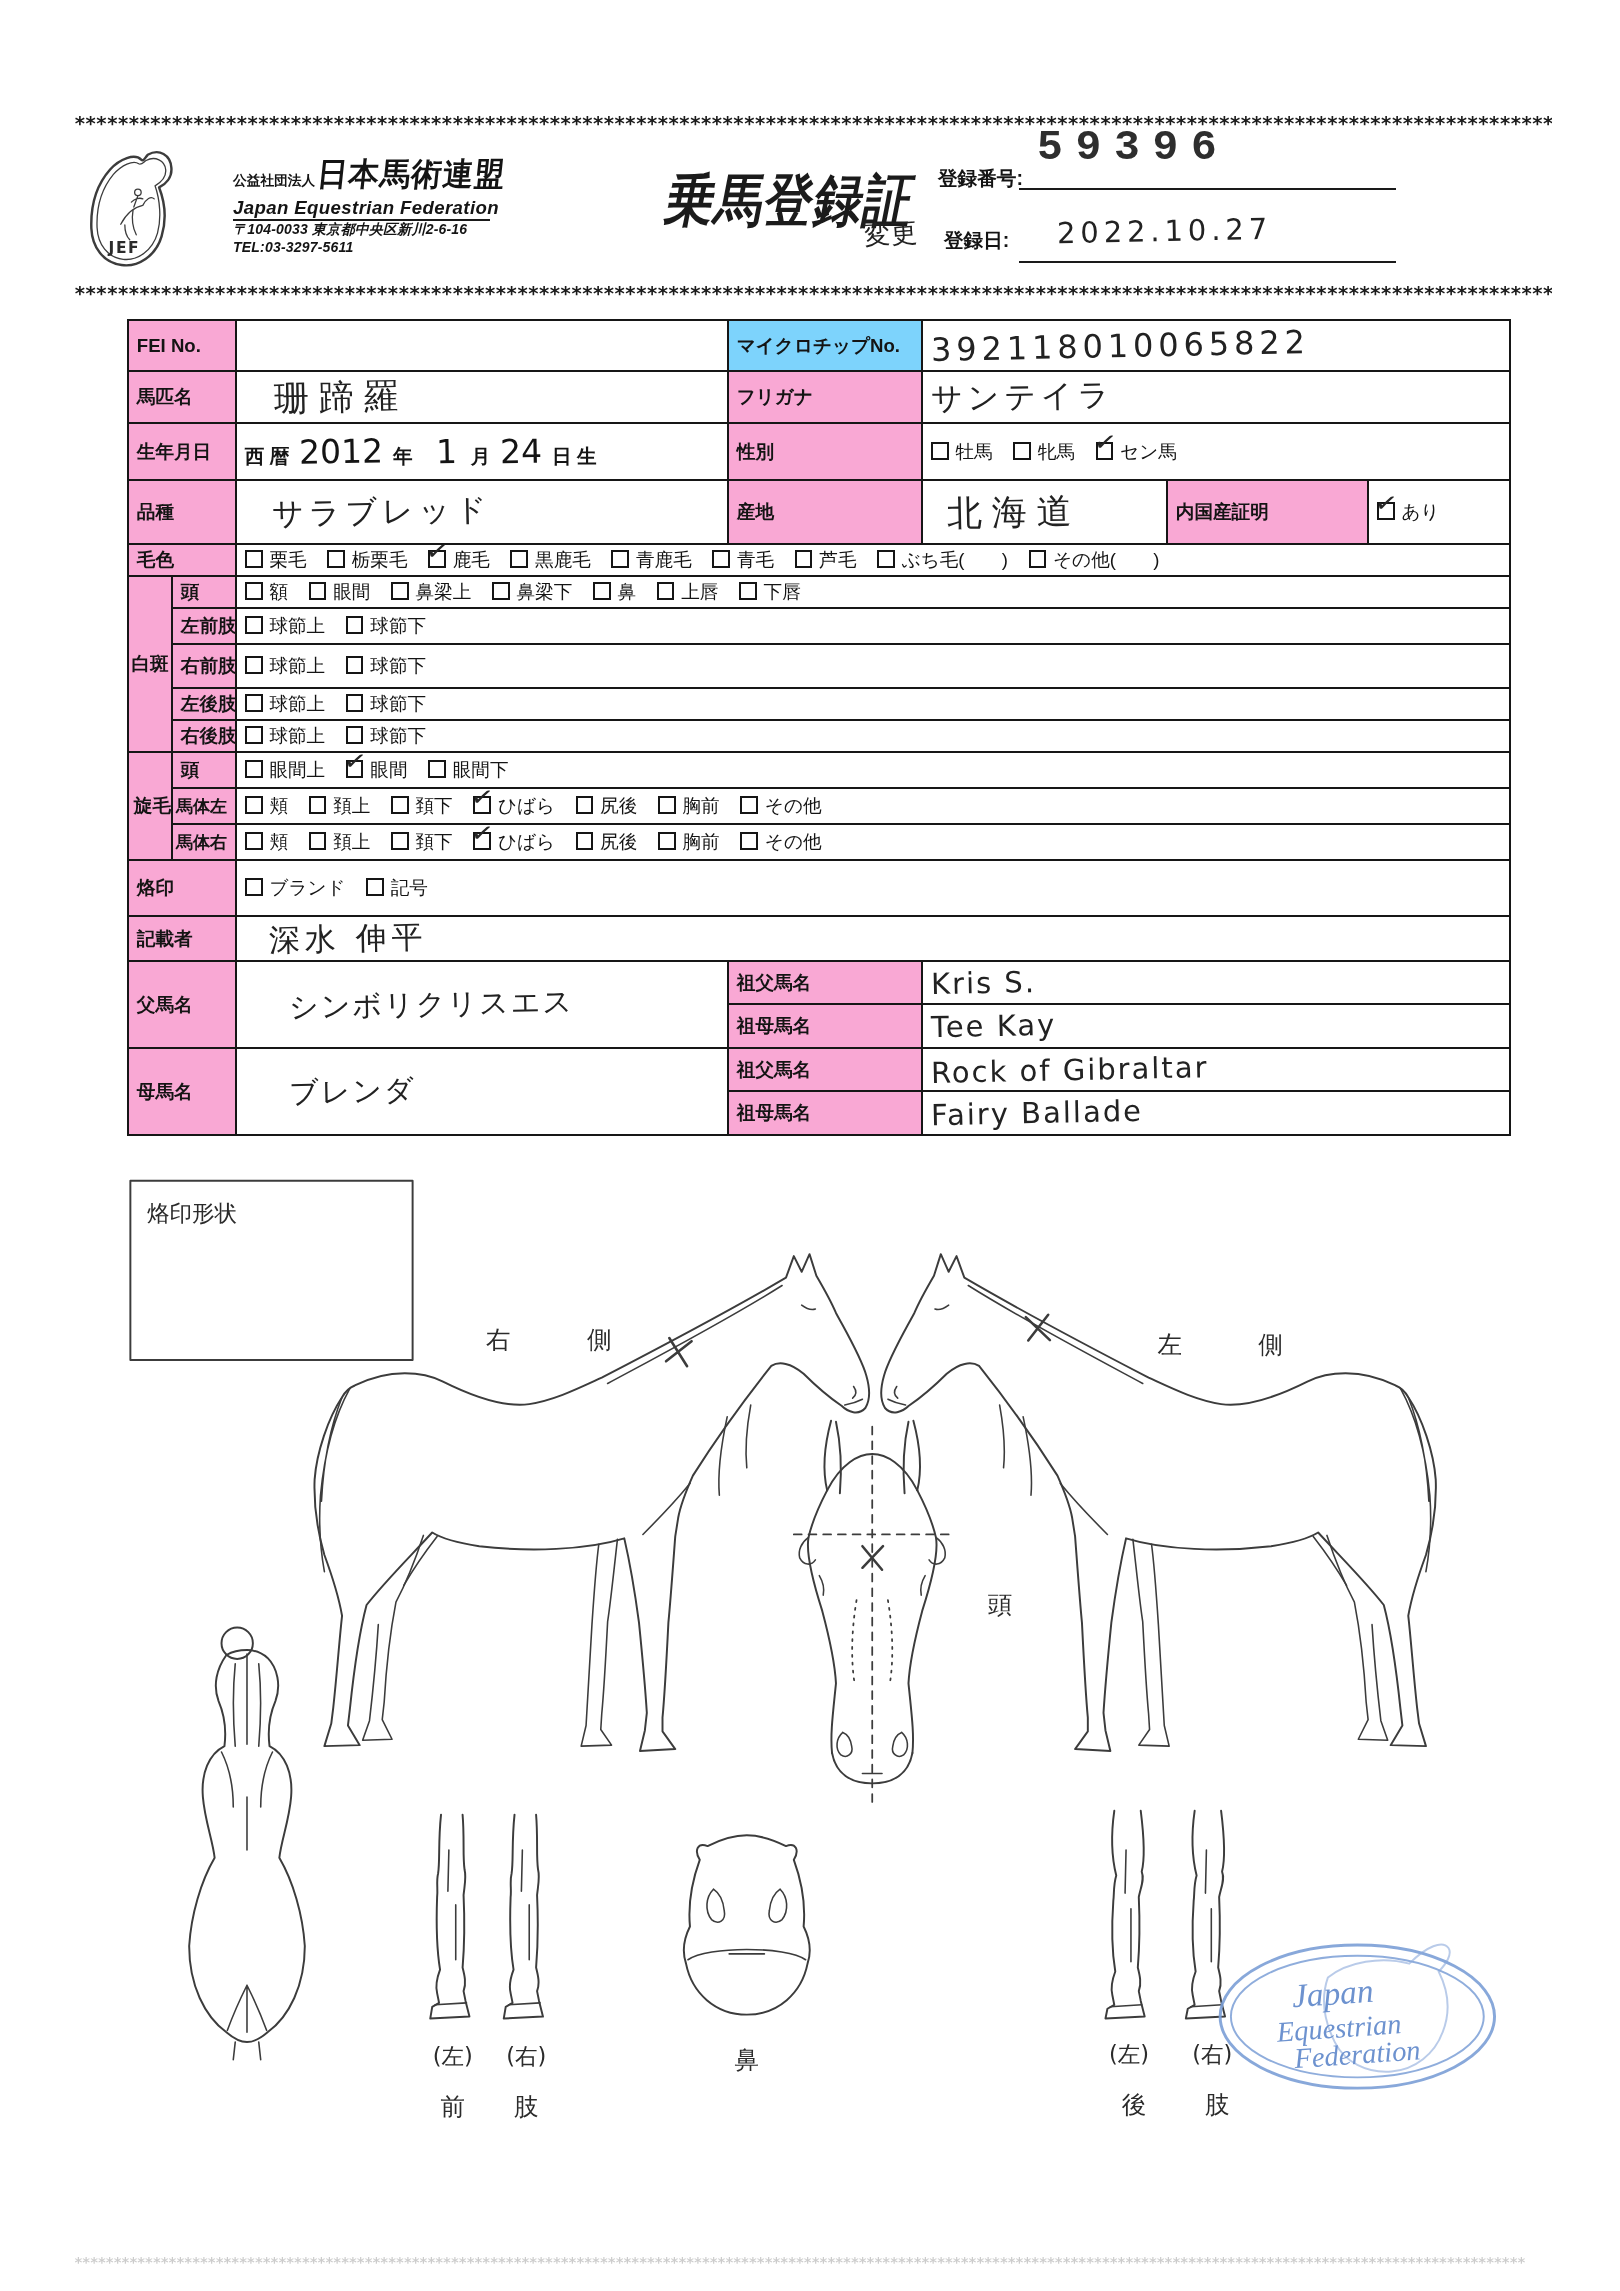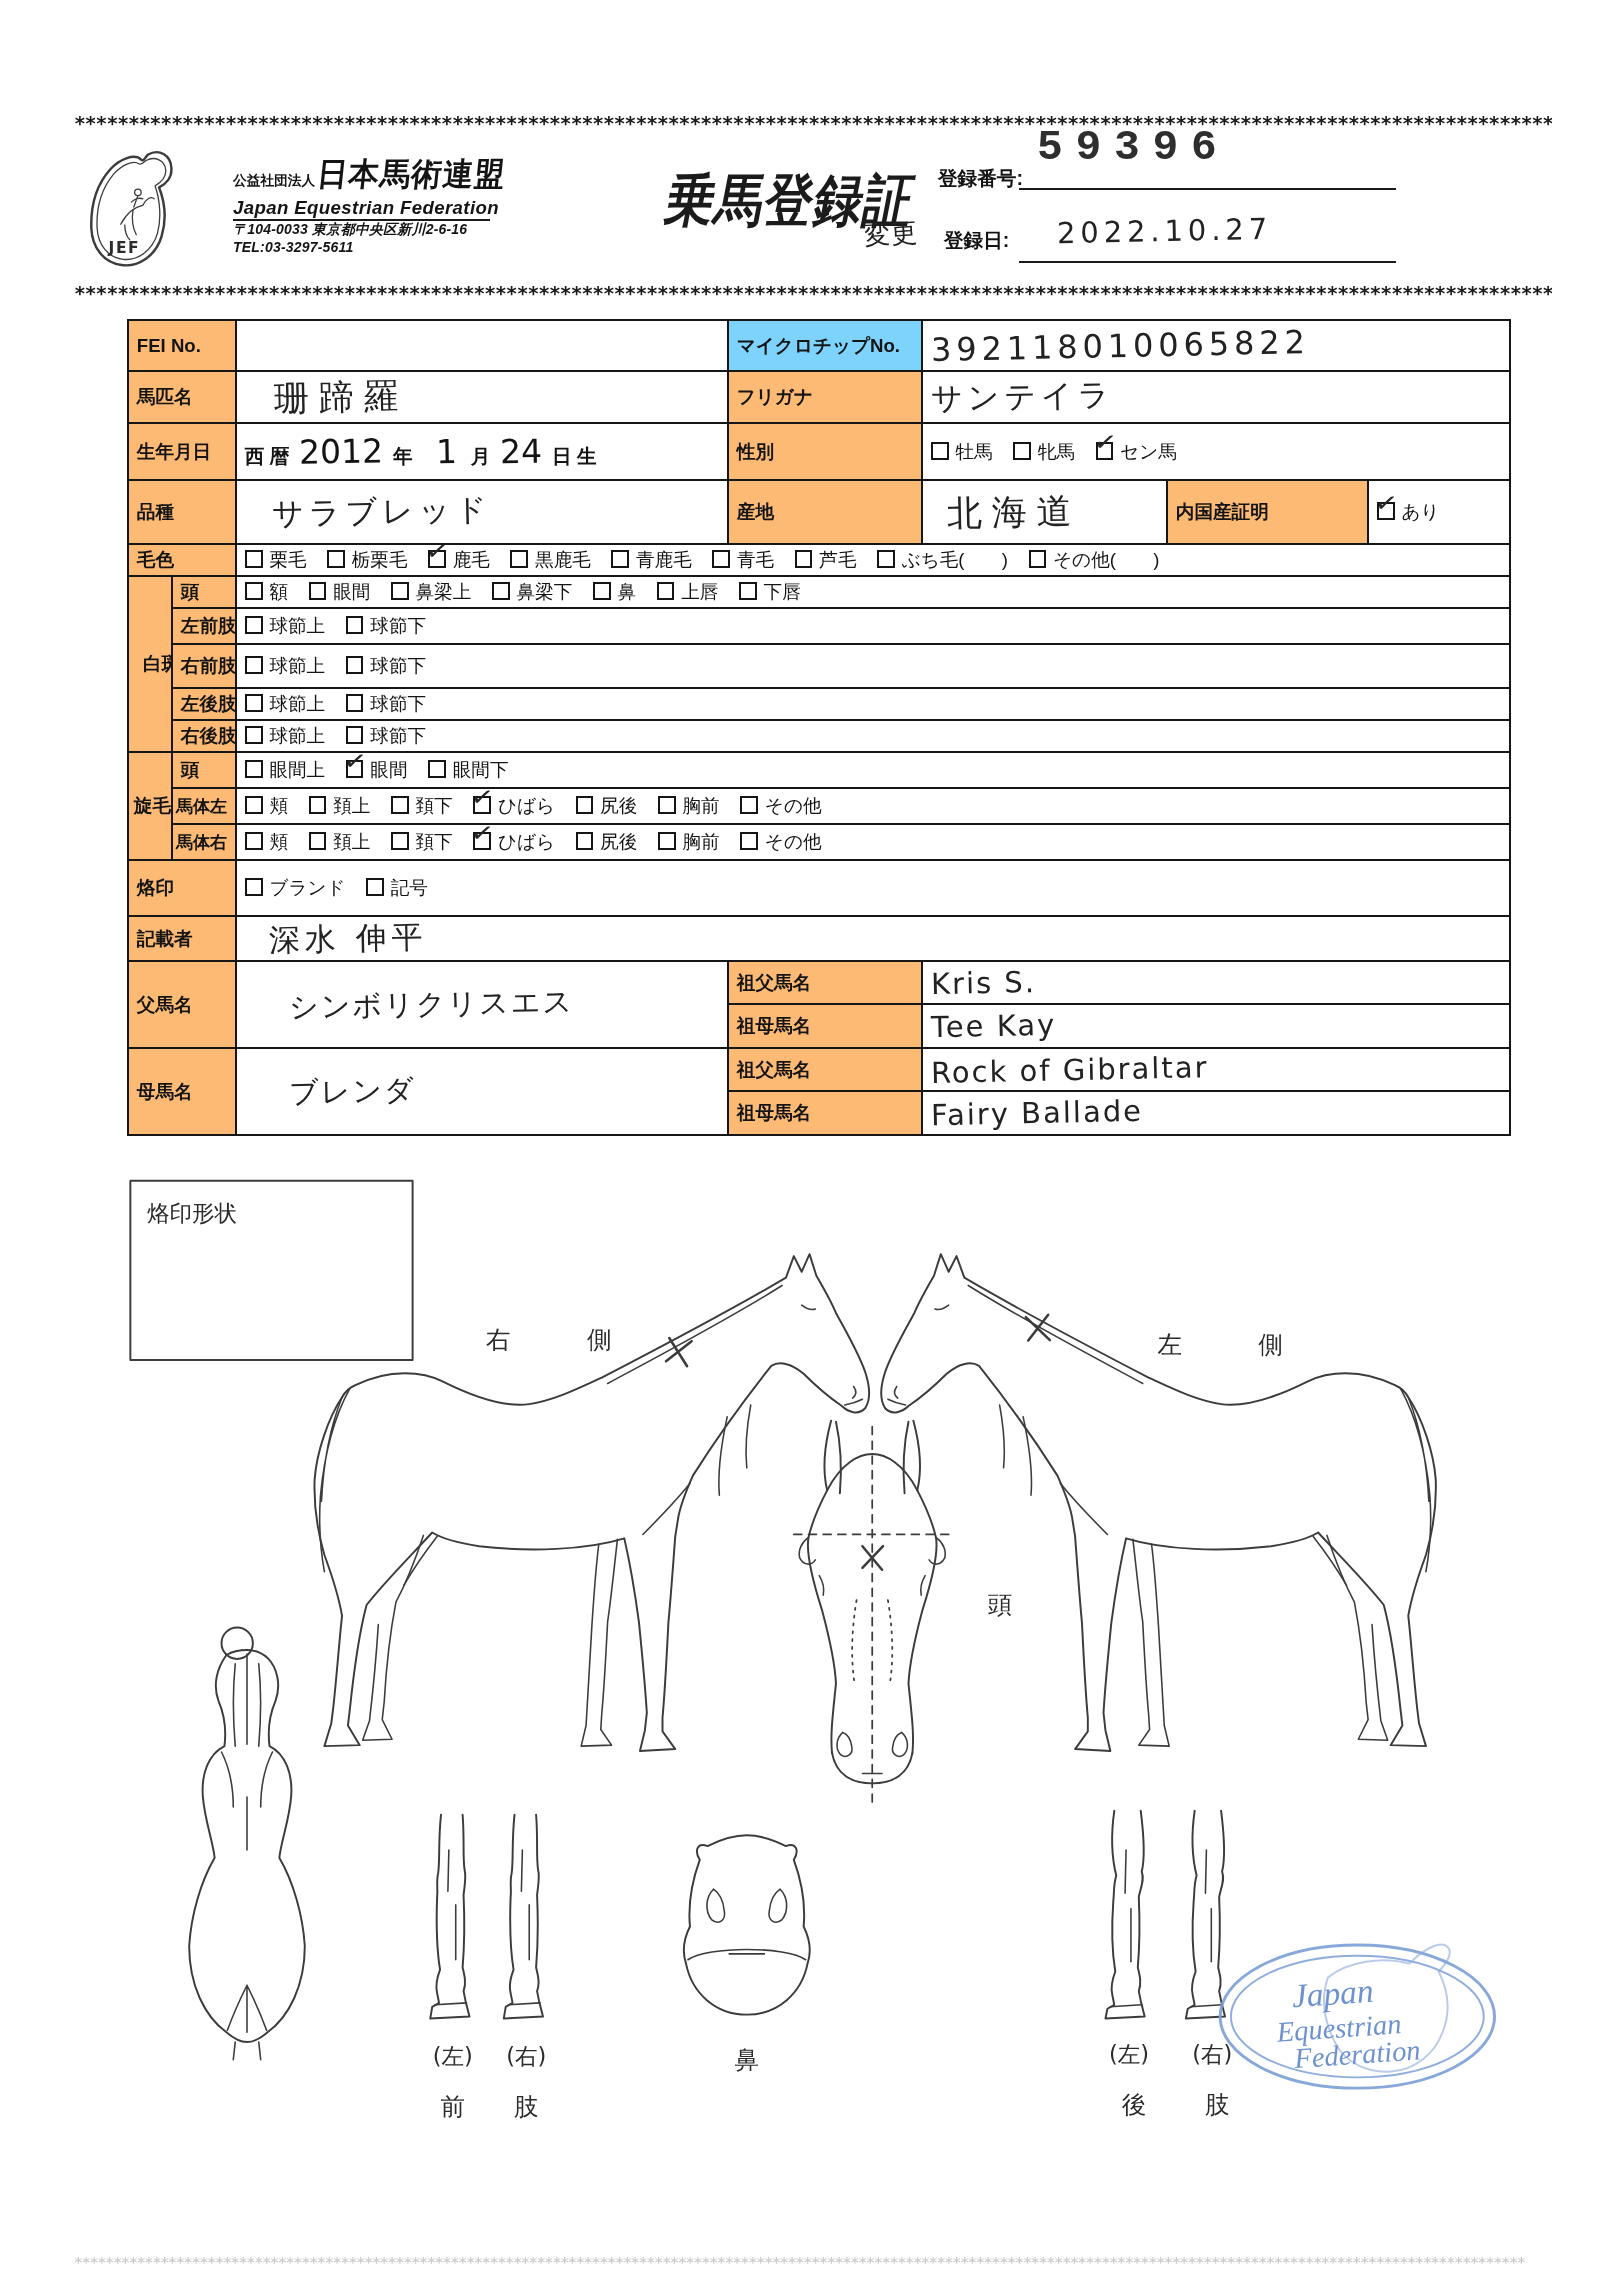--- a/index.html
+++ b/index.html
@@ -33,21 +33,21 @@
   .hw-date{font-size:29px;letter-spacing:4.9px;}
   
   table.main{
     position:absolute;left:127px;top:319px;width:1382px;border-collapse:collapse;table-layout:fixed;
   }
   table.main td{
     border:2px solid #161616;padding:0 7.8px;font-size:18.6px;vertical-align:middle;
     overflow:hidden;white-space:nowrap;
   }
   table.main{border:2.9px solid #111;}
-  td.lab{background:#fdba74;font-weight:600;}
+  td.lab{background:#f9a8d4;font-weight:600;}
   td.lab-sm{background:#7dd3fc;font-weight:600;font-size:16px;padding:0 3.9px;}
   td.sub{border-top-width:1.5px;border-bottom-width:1.5px;}
   .hw-lg{font-size:35px;letter-spacing:9.8px;}
   .hw-md{font-size:31px;letter-spacing:4.9px;}
   .hw-chip{font-size:32px;letter-spacing:4.9px;}
   .hw-en{font-size:29px;letter-spacing:2px;}
   .birth-print{font-size:19.6px;font-weight:600;}
   .birth-hw{font-family:"DejaVu Sans",sans-serif;font-size:33px;display:inline-block;transform:rotate(-1deg);margin:0 9.8px;}
   
   .cbg{white-space:nowrap;}
@@ -158,21 +158,21 @@
       <td><span class="hw hw-lg" style="margin-left:15.7px">北海道</span></td>
       <td class="lab">内国産証明</td>
       <td class="cbg"><span class="cbi"><span class="cb"><span class="tick">✓</span></span><span class="cbl">あり</span></span></td>
     </tr>
     <tr style="height:32px">
       <td class="lab" colspan="2">毛色</td>
       <td colspan="5" class="cbg"><span class="cbi"><span class="cb"></span><span class="cbl">栗毛</span></span><span class="cbi"><span class="cb"></span><span class="cbl">栃栗毛</span></span><span class="cbi"><span class="cb"><span class="tick">✓</span></span><span class="cbl">鹿毛</span></span><span class="cbi"><span class="cb"></span><span class="cbl">黒鹿毛</span></span><span class="cbi"><span class="cb"></span><span class="cbl">青鹿毛</span></span><span class="cbi"><span class="cb"></span><span class="cbl">青毛</span></span><span class="cbi"><span class="cb"></span><span class="cbl">芦毛</span></span><span class="cbi"><span class="cb"></span><span class="cbl">ぶち毛(　　)</span></span><span class="cbi"><span class="cb"></span><span class="cbl">その他(　　)</span></span></td>
     </tr>
 
     <tr style="height:32px">
-      <td class="lab" rowspan="5" style="padding:0 14px;text-align:center;">白斑</td>
+      <td class="lab" rowspan="5" style="padding:0 2px;text-align:center;">白斑</td>
       <td class="lab sub">頭</td>
       <td colspan="5" class="cbg sub"><span class="cbi"><span class="cb"></span><span class="cbl">額</span></span><span class="cbi"><span class="cb"></span><span class="cbl">眼間</span></span><span class="cbi"><span class="cb"></span><span class="cbl">鼻梁上</span></span><span class="cbi"><span class="cb"></span><span class="cbl">鼻梁下</span></span><span class="cbi"><span class="cb"></span><span class="cbl">鼻</span></span><span class="cbi"><span class="cb"></span><span class="cbl">上唇</span></span><span class="cbi"><span class="cb"></span><span class="cbl">下唇</span></span></td>
     </tr>
     <tr style="height:36px">
       <td class="lab sub">左前肢</td>
       <td colspan="5" class="cbg sub"><span class="cbi"><span class="cb"></span><span class="cbl">球節上</span></span><span class="cbi"><span class="cb"></span><span class="cbl">球節下</span></span></td>
     </tr>
     <tr style="height:44px">
       <td class="lab sub">右前肢</td>
       <td colspan="5" class="cbg sub"><span class="cbi"><span class="cb"></span><span class="cbl">球節上</span></span><span class="cbi"><span class="cb"></span><span class="cbl">球節下</span></span></td>

